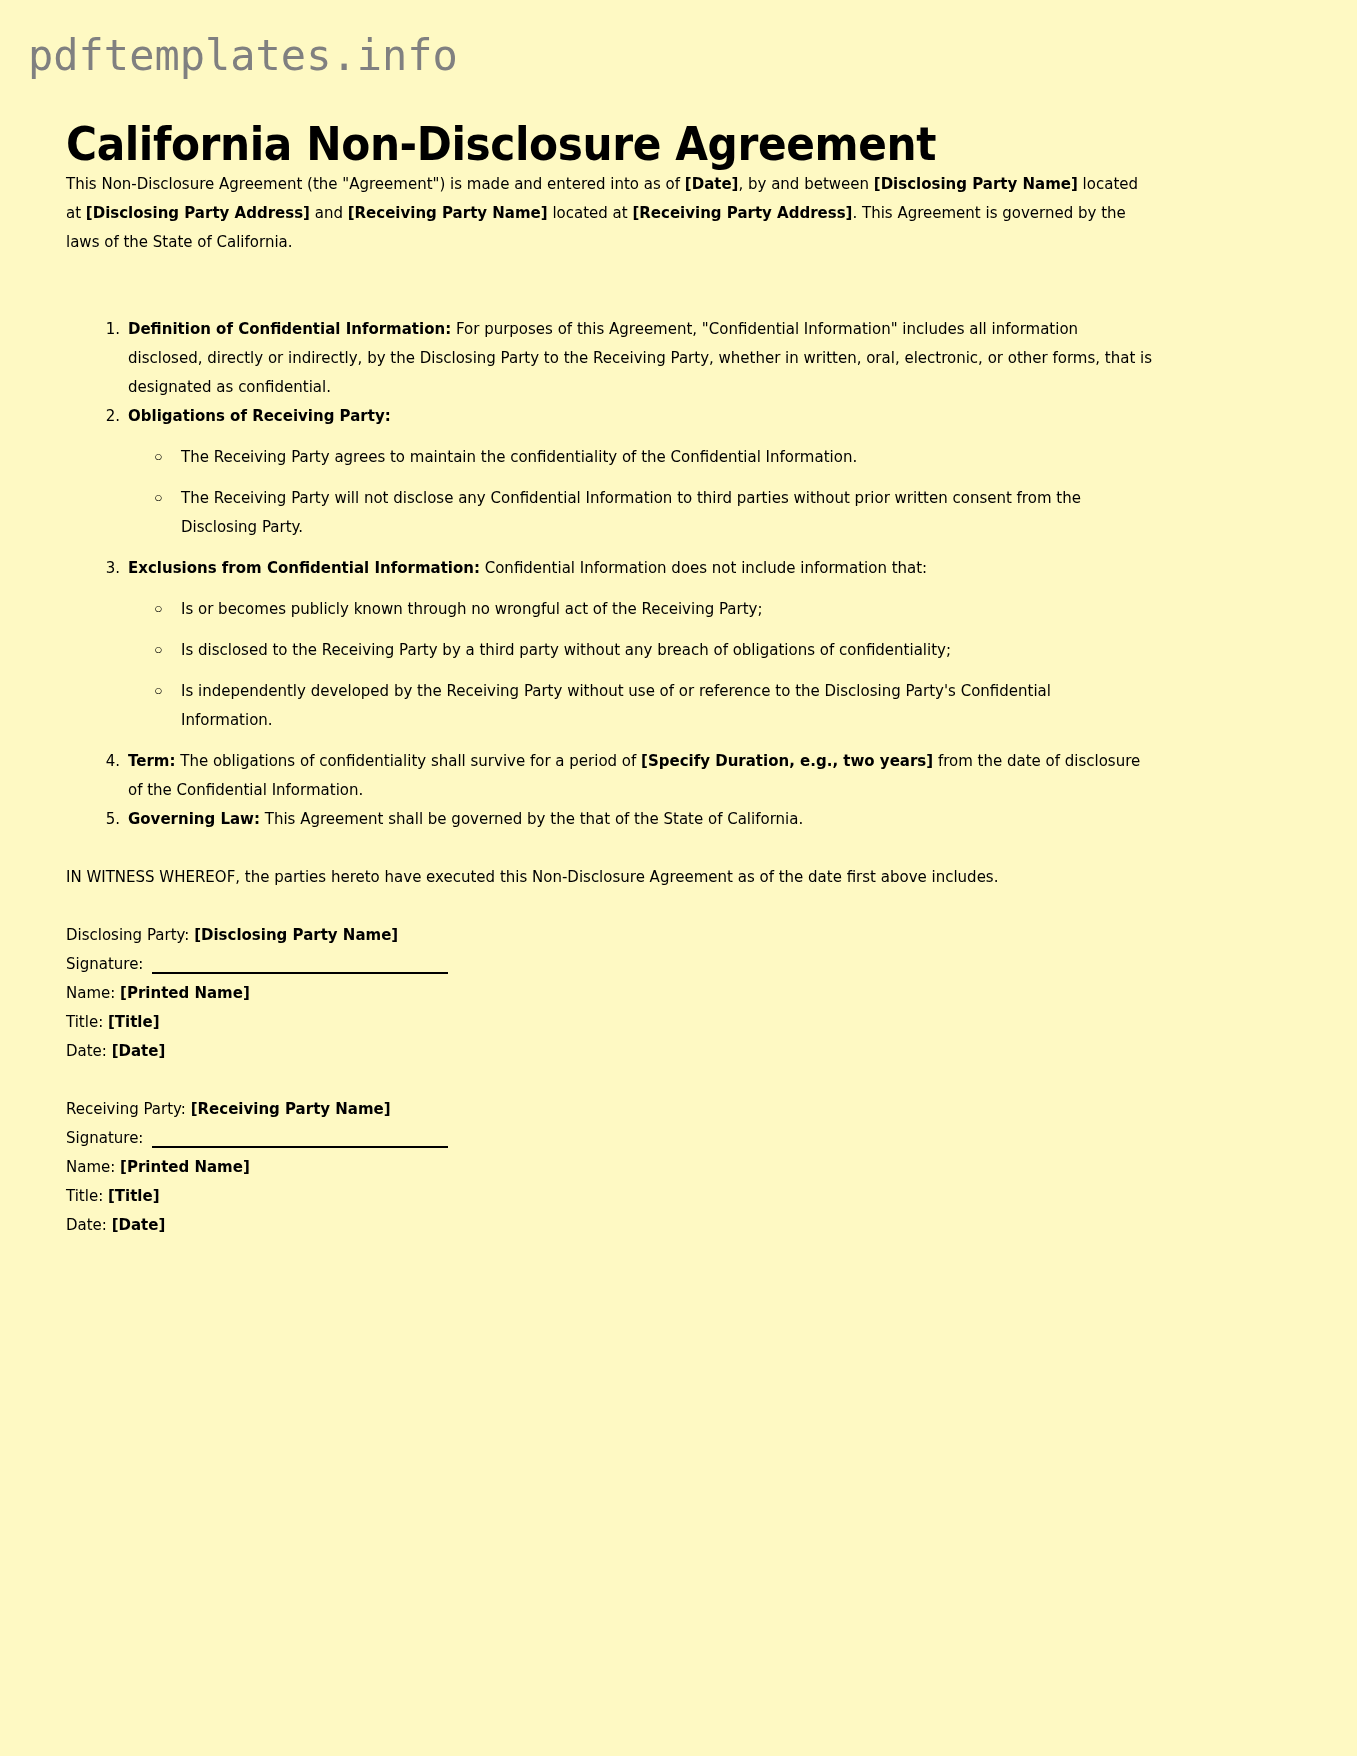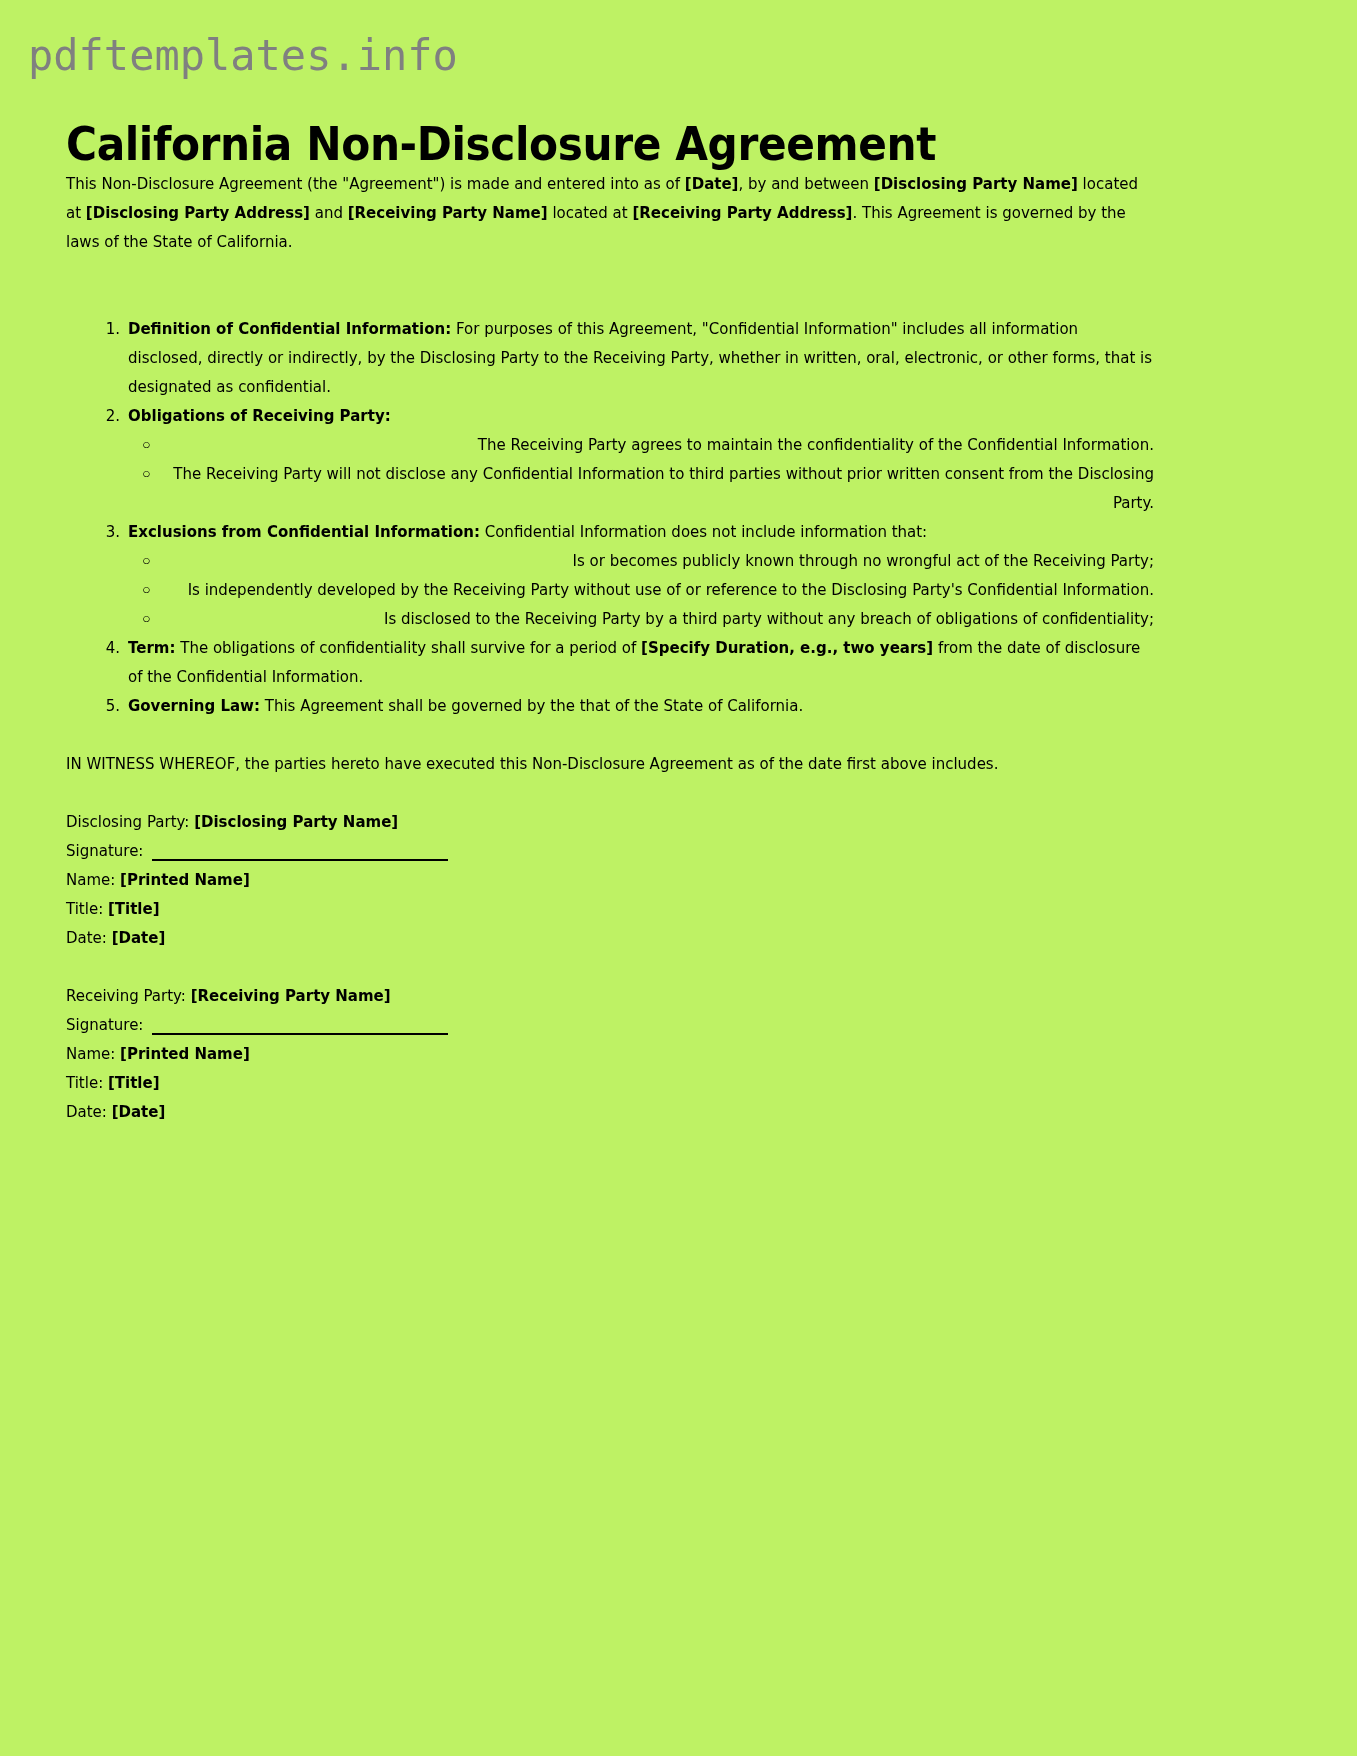--- a/index.html
+++ b/index.html
@@ -15,21 +15,21 @@
     color: #000000;
     overflow: hidden;
   }
 
   .page {
     position: absolute;
     left: 0;
     top: 0;
     width: 1357px;
     height: 1756px;
-    background: #bef264;
+    background: #fef9c3;
   }
 
   .watermark {
     position: absolute;
     left: 28px;
     top: 35px;
     font-family: "DejaVu Sans Mono", "Liberation Mono", monospace;
     font-size: 42px;
     font-weight: 400;
     color: #808080;
@@ -92,22 +92,21 @@
   }
 
   ul.sub-list {
     margin: 0;
     padding: 0;
     list-style: none;
   }
   ul.sub-list > li {
     position: relative;
     padding-left: 41px;
-    margin: 0;
-    text-align: right;
+    margin: 12px;
   }
   ul.sub-list > li::before {
     content: "\25E6";
     position: absolute;
     left: 12px;
     top: 0;
     font-size: 21.5px;
     line-height: 29px;
   }
 
@@ -157,22 +156,22 @@
         <ul class="sub-list">
           <li>The Receiving Party agrees to maintain the confidentiality of the Confidential Information.</li>
           <li>The Receiving Party will not disclose any Confidential Information to third parties without prior written consent from the Disclosing Party.</li>
         </ul>
       </li>
 
       <li>
         <b>Exclusions from Confidential Information:</b><span> Confidential Information does not include information that:</span>
         <ul class="sub-list">
           <li>Is or becomes publicly known through no wrongful act of the Receiving Party;</li>
+          <li>Is disclosed to the Receiving Party by a third party without any breach of obligations of confidentiality;</li>
           <li>Is independently developed by the Receiving Party without use of or reference to the Disclosing Party's Confidential Information.</li>
-          <li>Is disclosed to the Receiving Party by a third party without any breach of obligations of confidentiality;</li>
         </ul>
       </li>
 
       <li>
         <b>Term:</b><span> The obligations of confidentiality shall survive for a period of </span><b>[Specify Duration, e.g., two years]</b><span> from the date of disclosure of the Confidential Information.</span>
       </li>
 
       <li>
         <b>Governing Law:</b><span> This Agreement shall be governed by the that of the State of California.</span>
       </li>

